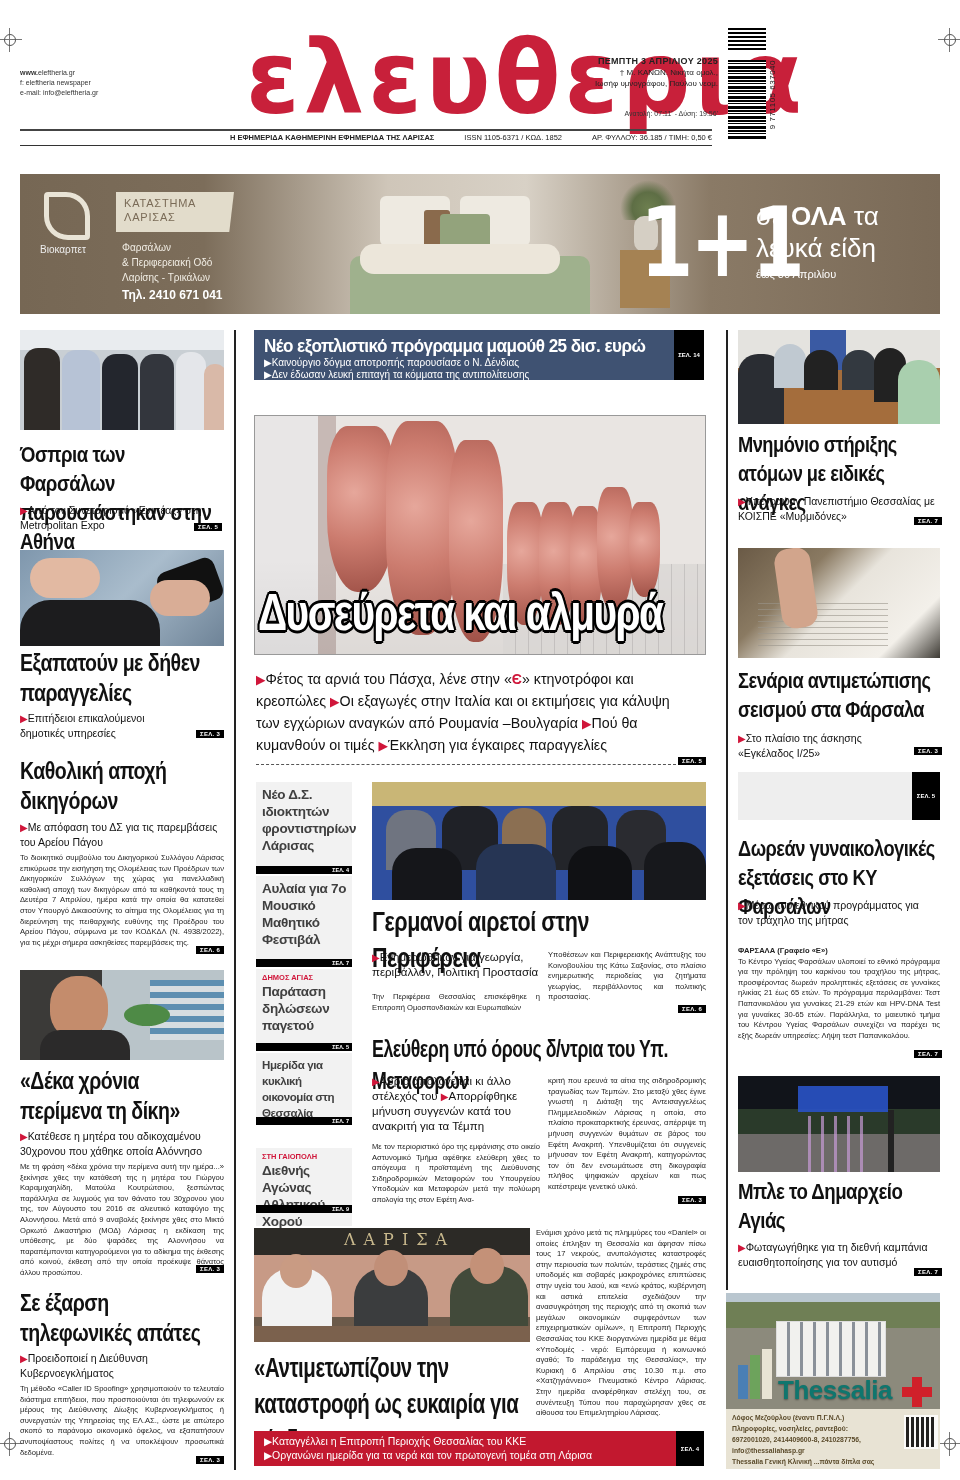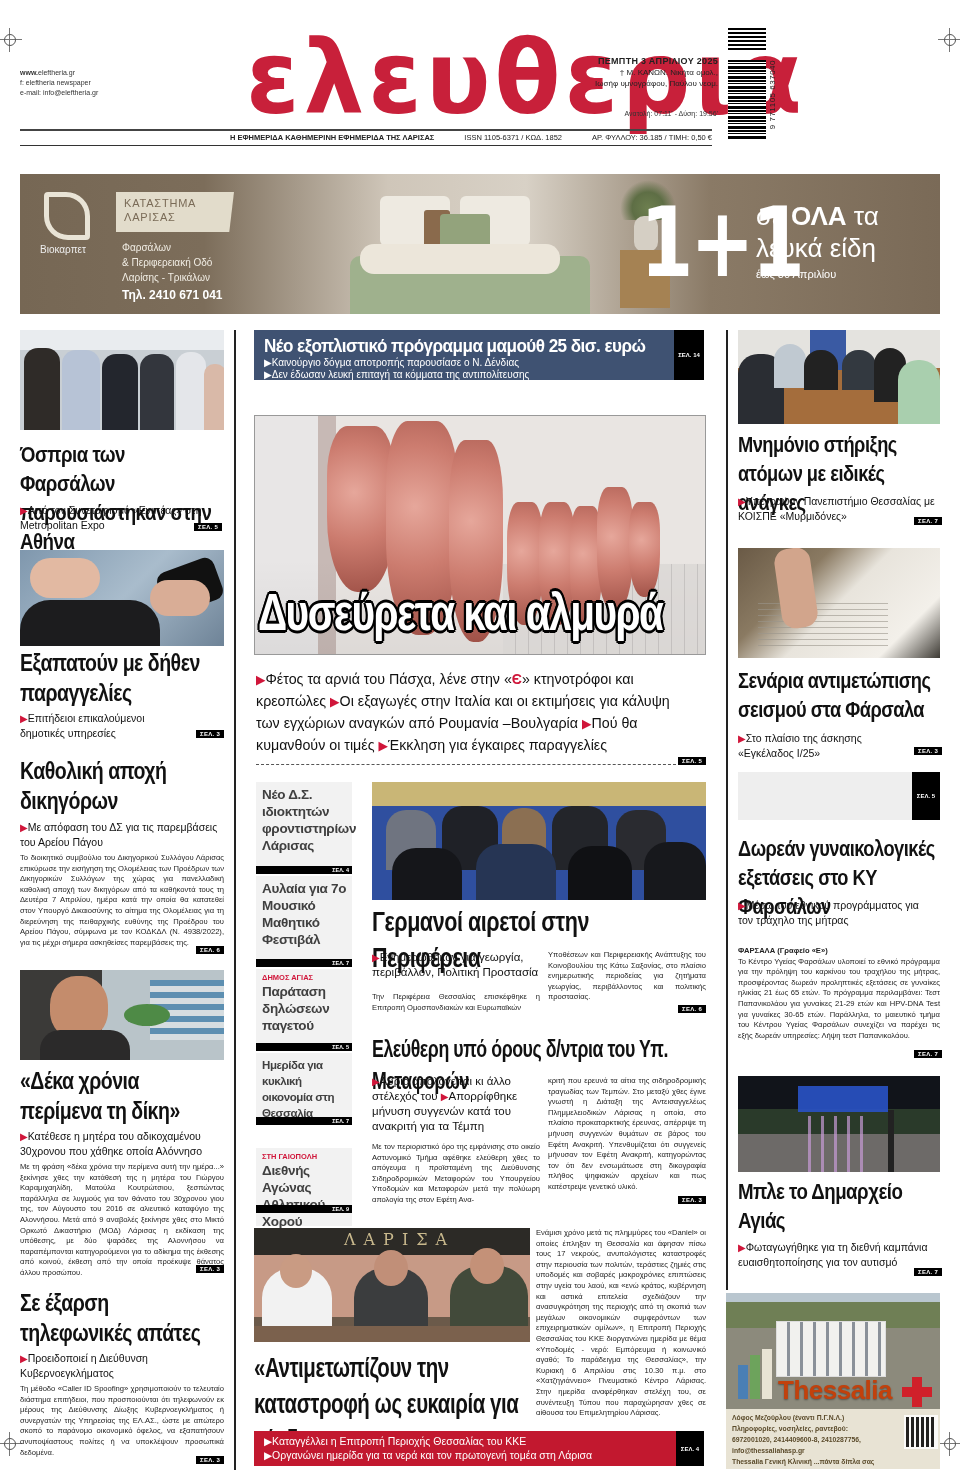--- a/index.html
+++ b/index.html
@@ -102,21 +102,21 @@
 
   
   .greybox { left: 738px; top: 772px; width: 202px; height: 48px; background: #eeeeee; }
   .greybox .t { position:absolute; left: 6px; top: 6px; font-size: 12.5px; font-weight:bold; line-height: 18px; letter-spacing:-.4px; color:#111; }
   .greybox .selbox { position:absolute; right: 0; top: 0; width: 28px; height: 48px; background:#000; color:#fff; font-size: 6px; font-weight:bold; display:flex; align-items:center; justify-content:center; }
 
   
   .thess { left: 726px; top: 1293px; width: 214px; height: 176px; background: #e8e3d4; }
   .thess .img { position:absolute; left:0; top:0; width:214px; height:116px; background: linear-gradient(180deg, #b9c6cf 0 8%, #6f7f55 8% 30%, #8c8a7c 30% 100%); }
   .thess .bld { position:absolute; left: 50px; top: 28px; width: 110px; height: 56px; background: repeating-linear-gradient(90deg, #f1f1ee 0 10px, #8a9199 10px 13px); border:1px solid #ddd; }
-  .thess .name { position:absolute; left: 52px; top: 82px; font-size: 26px; color:#c2410c; font-weight: bold; letter-spacing:-.5px; text-shadow: 0 1px 2px rgba(0,0,0,.4); }
+  .thess .name { position:absolute; left: 52px; top: 82px; font-size: 26px; color:#0f766e; font-weight: bold; letter-spacing:-.5px; text-shadow: 0 1px 2px rgba(0,0,0,.4); }
   .thess .cross { position:absolute; left: 176px; top: 84px; width: 30px; height: 30px; }
   .thess .cross .a { position:absolute; left:10px; top:0; width:10px; height:30px; background:#d0202a; }
   .thess .cross .b { position:absolute; left:0; top:10px; width:30px; height:10px; background:#d0202a; }
   .thess .bars3 { position:absolute; left: 12px; top: 56px; width: 36px; height: 50px; }
   .thess .bars3 span { position:absolute; bottom:0; width: 10px; }
   .thess .info { position:absolute; left: 6px; top: 119px; font-size: 6.8px; line-height: 11px; color:#5a4a2a; font-weight:bold; }
   .thess .qr { position:absolute; left: 180px; top: 124px; width: 30px; height: 30px; background:
      repeating-linear-gradient(90deg, #000 0 3px, #fff 3px 5px), #000; outline: 2px solid #fff; opacity:.85; }
 </style>
 </head>

